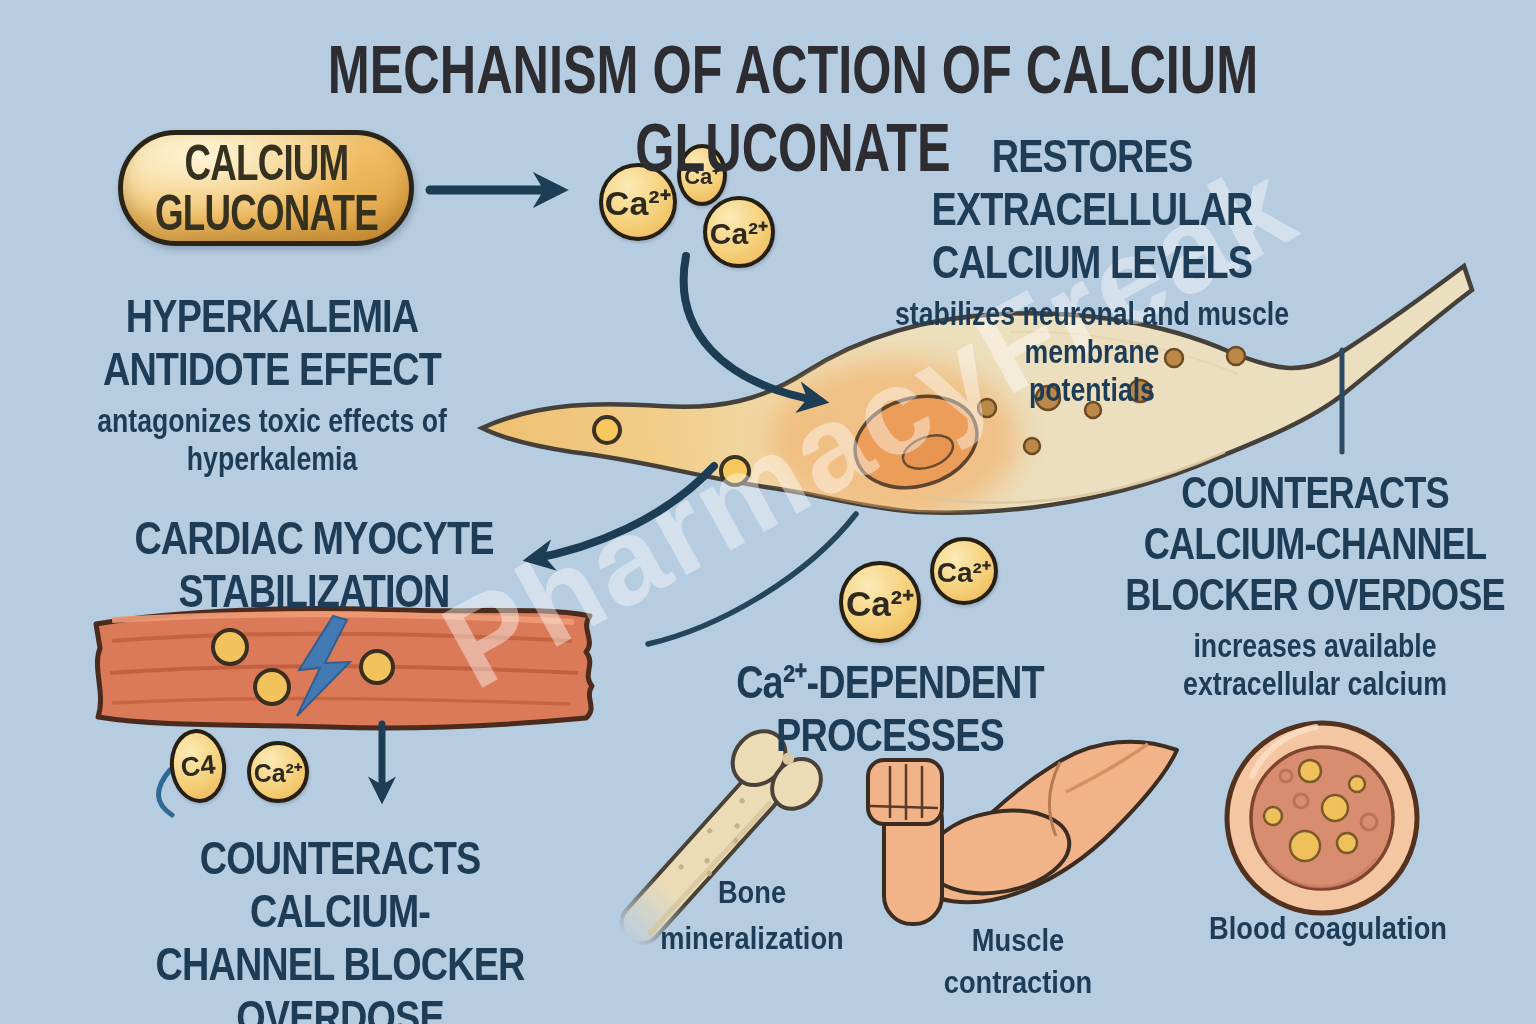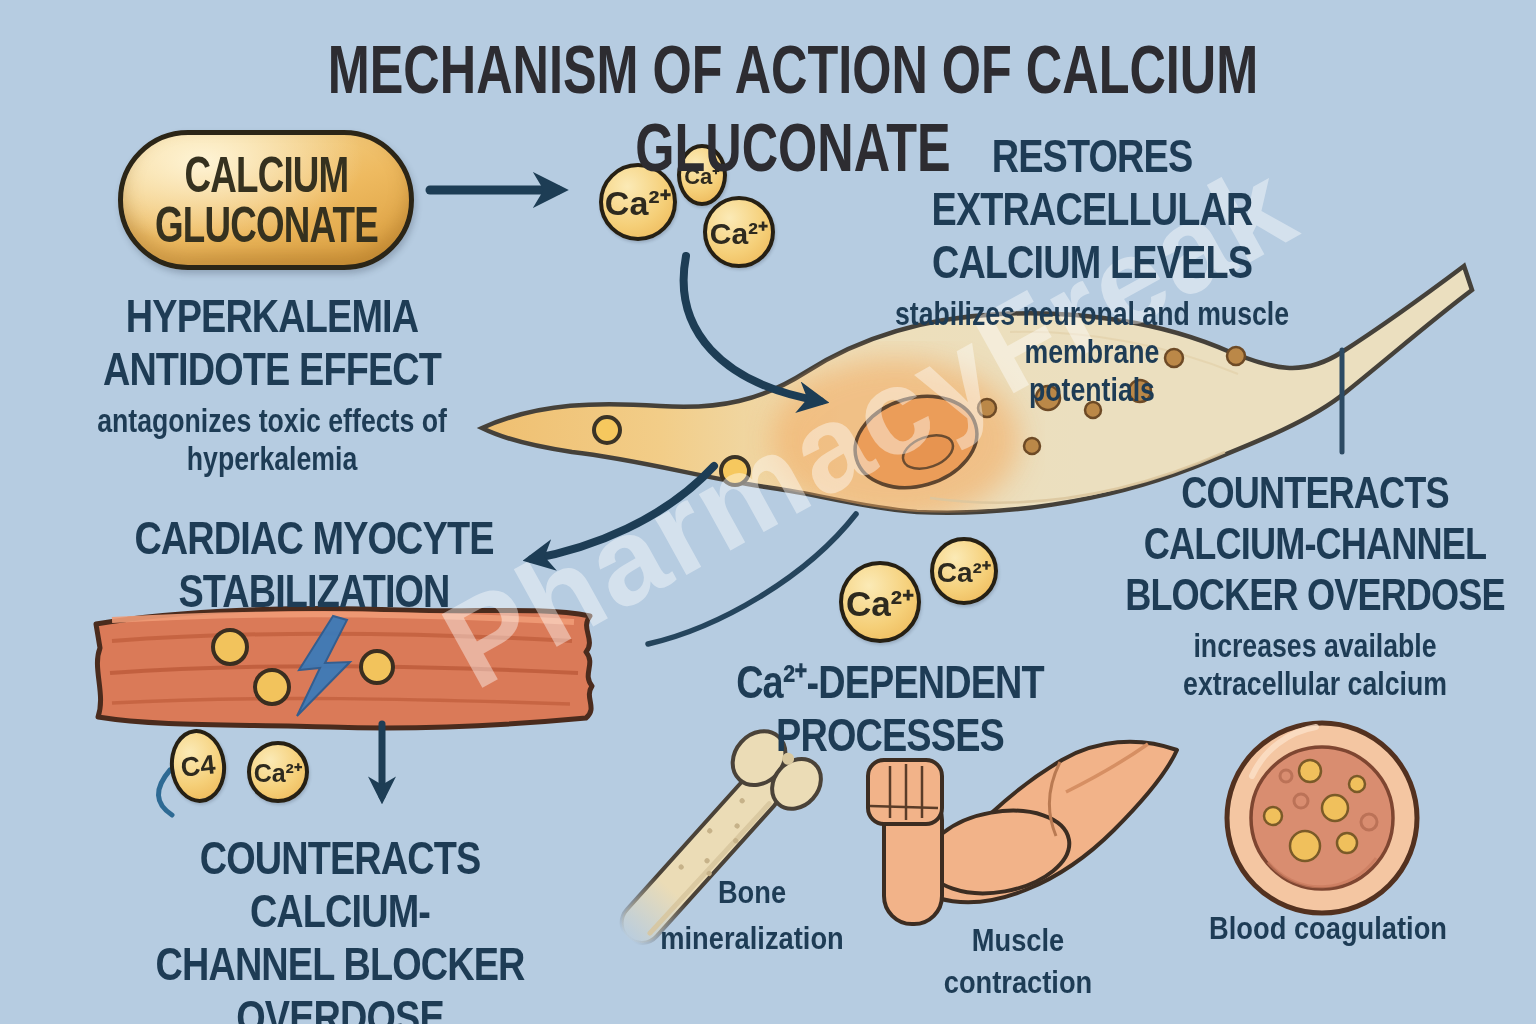--- a/index.html
+++ b/index.html
@@ -14,21 +14,21 @@
   .tblock{position:absolute;text-align:center;color:#1e3c55;
           transform:scale(.86,1.06);transform-origin:50% 0;}
   .h{font-size:44px;line-height:50px;font-weight:800;letter-spacing:-1px;}
   .h.sm{font-size:42px;line-height:48px;}
   .sub{font-size:31px;line-height:36px;font-weight:600;}
   .gap{margin-top:6px;}
 
   .plabel{position:absolute;text-align:center;color:#1e3c55;font-weight:600;
           font-size:31px;transform:scale(.88,1.04);transform-origin:50% 0;}
 
-  .capsule{position:absolute;left:118px;top:130px;width:296px;height:140px;
+  .capsule{position:absolute;left:118px;top:130px;width:296px;height:116px;
            box-sizing:border-box;border:5px solid #2b2517;border-radius:70px;
            background:
              radial-gradient(ellipse at 28% 20%, rgba(255,246,218,.95), rgba(255,246,218,0) 55%),
              linear-gradient(160deg,#f6dc9c 0%,#eeba60 55%,#d99c3c 100%);
            box-shadow:inset 0 -12px 18px rgba(140,90,20,.35), 2px 4px 6px rgba(40,50,70,.25);
            display:flex;align-items:center;justify-content:center;}
   .capsule-text{display:flex;flex-direction:column;align-items:center;color:#35311f;
            font-weight:800;font-size:46px;line-height:46px;letter-spacing:-1px;
            transform:scale(.8,1.08);}
 

